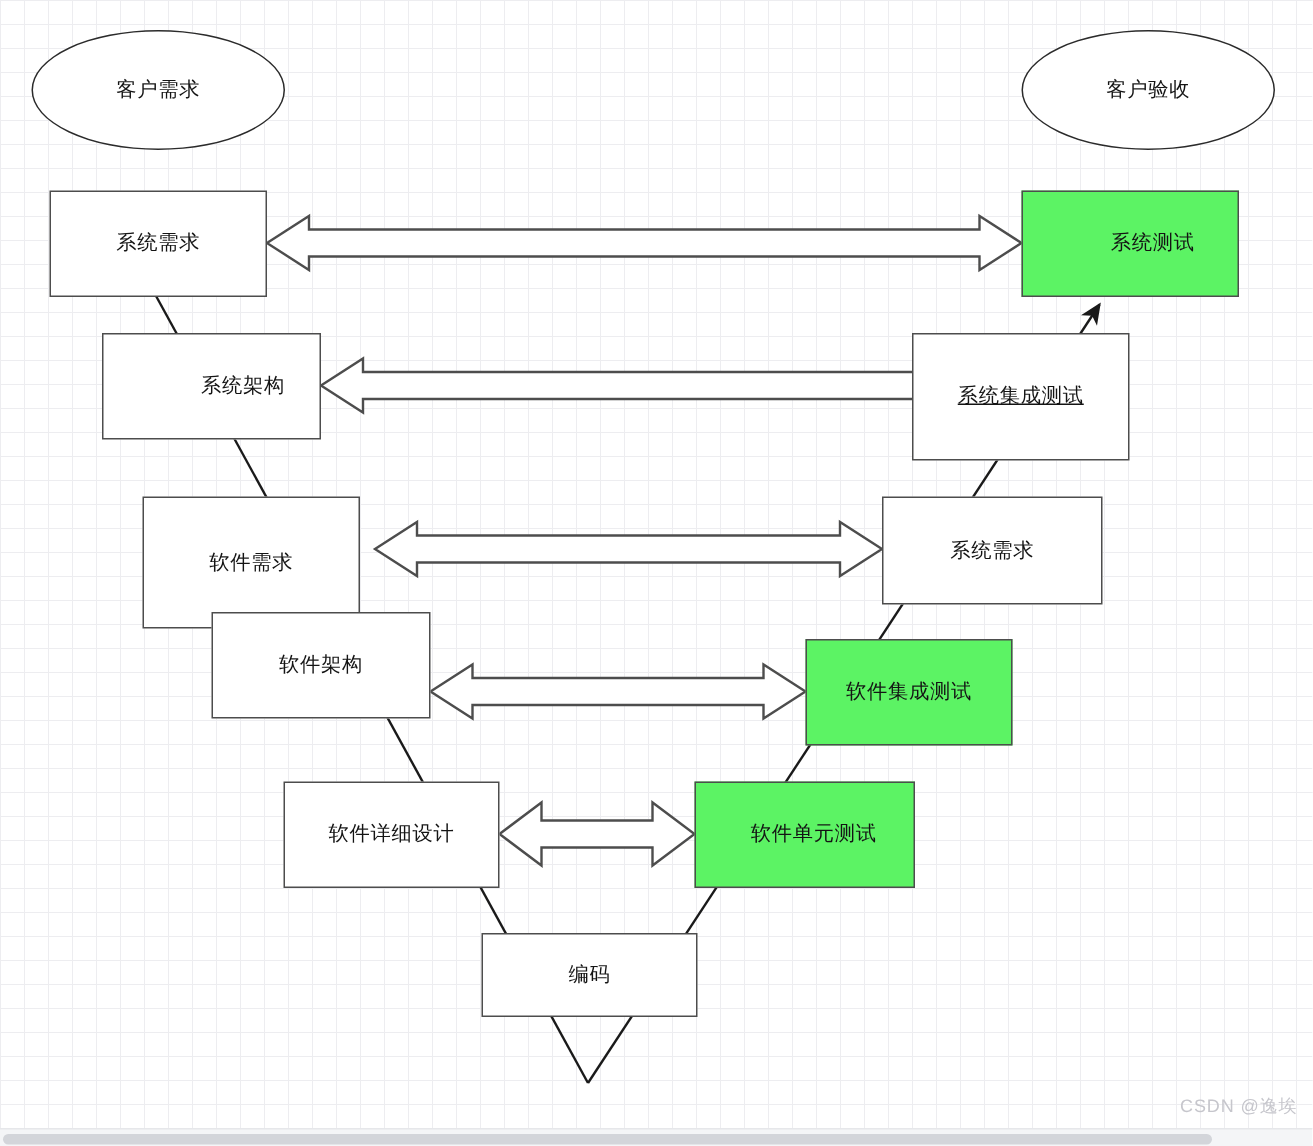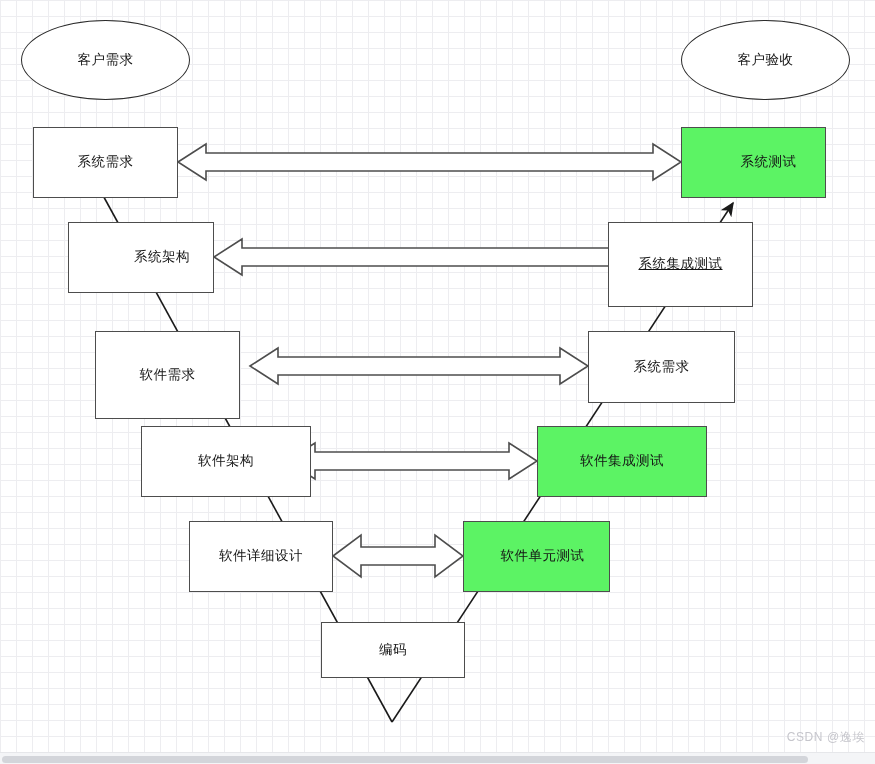--- a/index.html
+++ b/index.html
@@ -129,25 +129,25 @@
   </div>
 
   <div class="node" style="left:95px; top:331px; width:145px; height:88px;">
     <span>软件需求</span>
   </div>
 
   <div class="node" style="left:588px; top:331px; width:147px; height:72px;">
     <span>系统需求</span>
   </div>
 
-  <div class="node" style="left:141px; top:426px; width:170px; height:71px;">
+  <div class="node" style="left:141px; top:408px; width:146px; height:71px;">
     <span>软件架构</span>
   </div>
 
-  <div class="node green" style="left:537px; top:426px; width:170px; height:71px;">
+  <div class="node green" style="left:537px; top:426px; width:138px; height:71px;">
     <span>软件集成测试</span>
   </div>
 
   <div class="node" style="left:189px; top:521px; width:144px; height:71px;">
     <span>软件详细设计</span>
   </div>
 
   <div class="node green" style="left:463px; top:521px; width:147px; height:71px;padding-left:12px;">
     <span>软件单元测试</span>
   </div>

